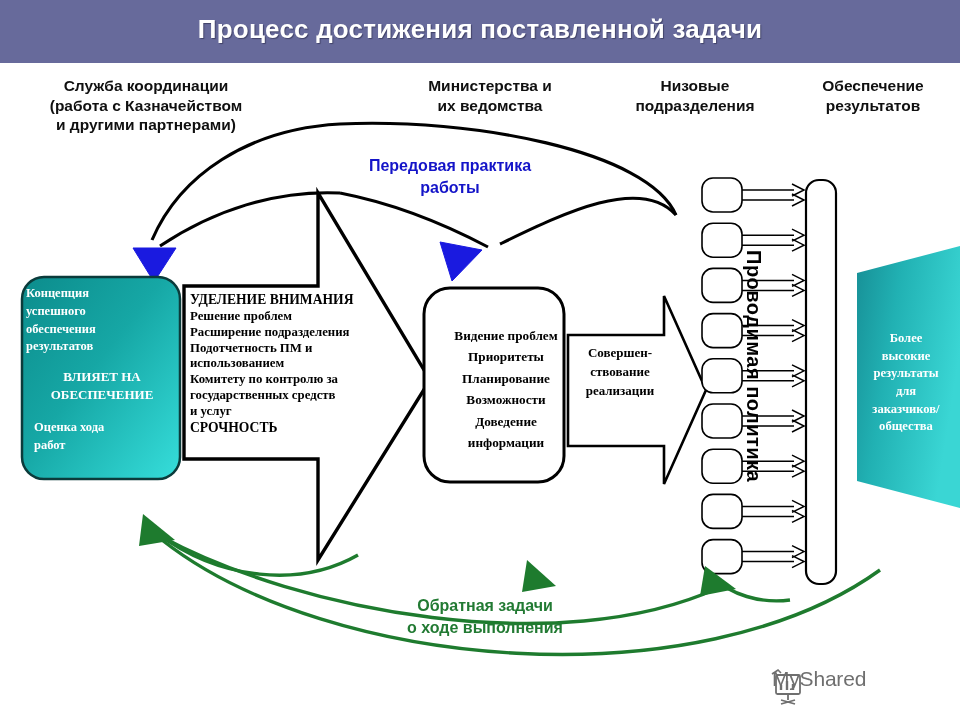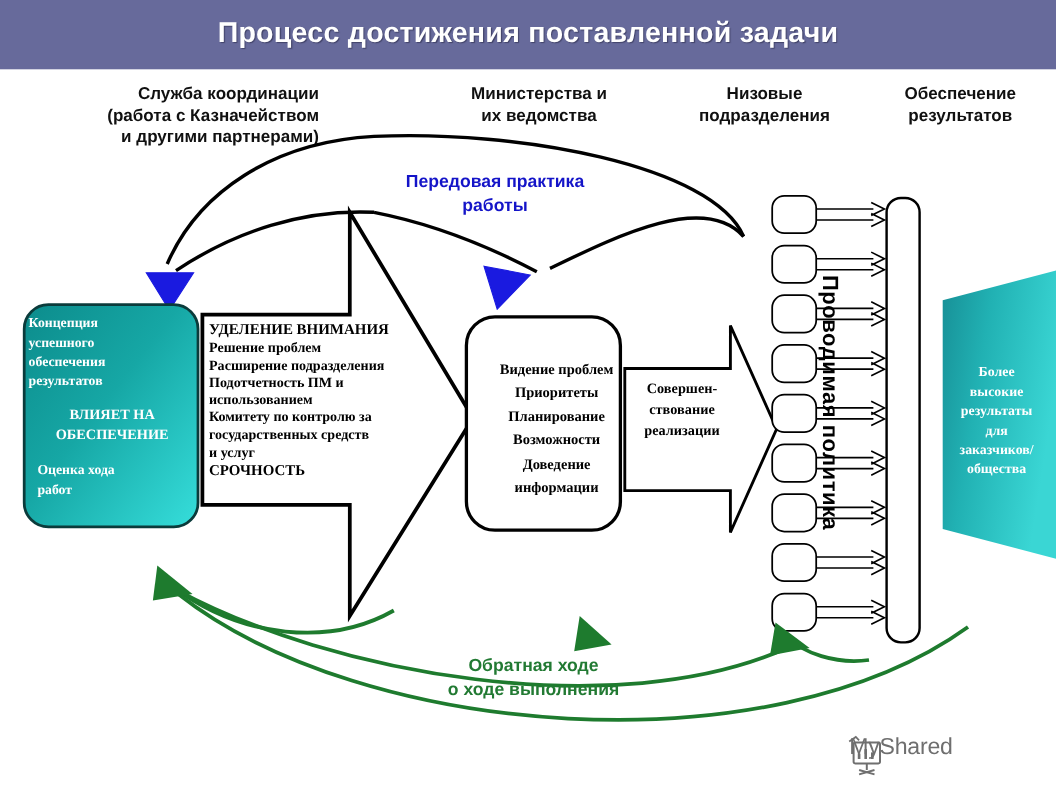--- a/index.html
+++ b/index.html
@@ -35,21 +35,21 @@
 
   
   .col-head {
     position: absolute;
     text-align: center;
     color: #101010;
     font-size: 15.5px;
     font-weight: bold;
     line-height: 1.26;
   }
-  #col-head-0 { left: 2px;   top: 76px; width: 288px; text-align: right; }
+  #col-head-0 { left: 2px;   top: 76px; width: 288px; }
   #col-head-1 { left: 395px; top: 76px; width: 190px; text-align: center; }
   #col-head-2 { left: 600px; top: 76px; width: 190px; }
   #col-head-3 { left: 792px; top: 76px; width: 162px; }
 
   
   #art { position: absolute; left: 0; top: 0; width: 960px; height: 720px; }
 
   
   .txt { position: absolute; }
 
@@ -258,21 +258,21 @@
       <path d="M 772,674 l 6,-4 l 3,3" stroke-width="1.6"></path>
     </g>
   </svg>
 
   <div class="txt" id="blue-label">
     <div>Передовая практика</div>
     <div>работы</div>
   </div>
 
   <div class="txt" id="green-label">
-    <div>Обратная ходе</div>
+    <div>Обратная задачи</div>
     <div>о ходе выполнения</div>
   </div>
 
   <div class="txt" id="concept-text">
     <span class="lead">Концепция</span>
     <span class="lead">успешного</span>
     <span class="lead">обеспечения</span>
     <span class="lead">результатов</span>
     <span class="mid">
       <span>ВЛИЯЕТ НА</span><br>

